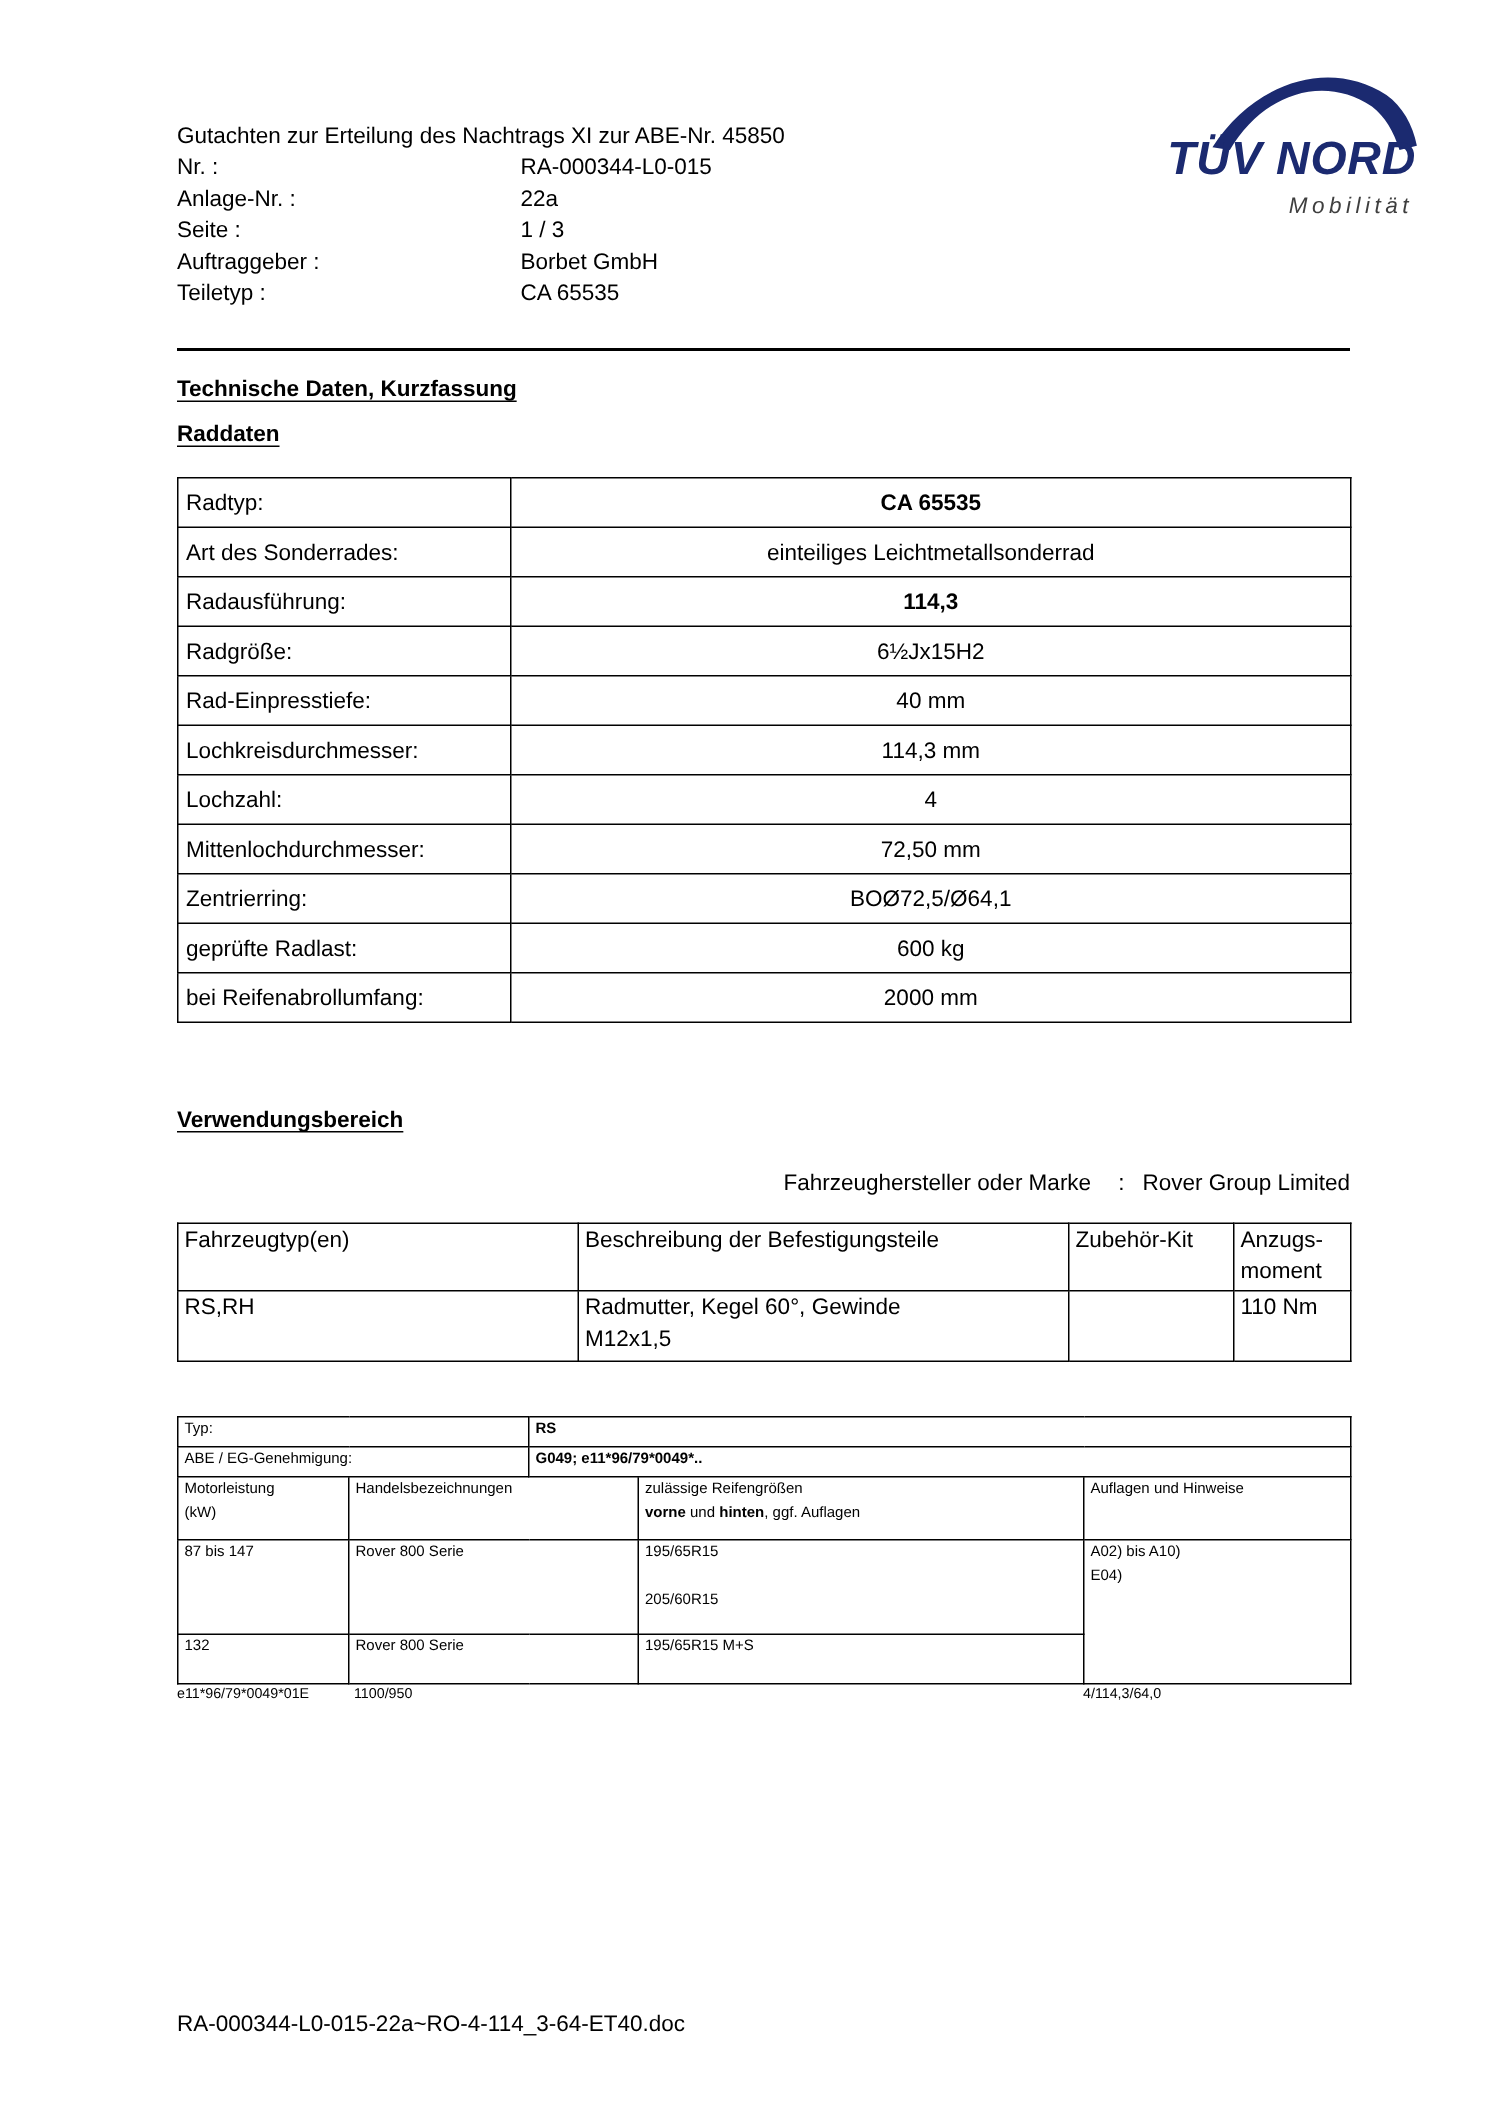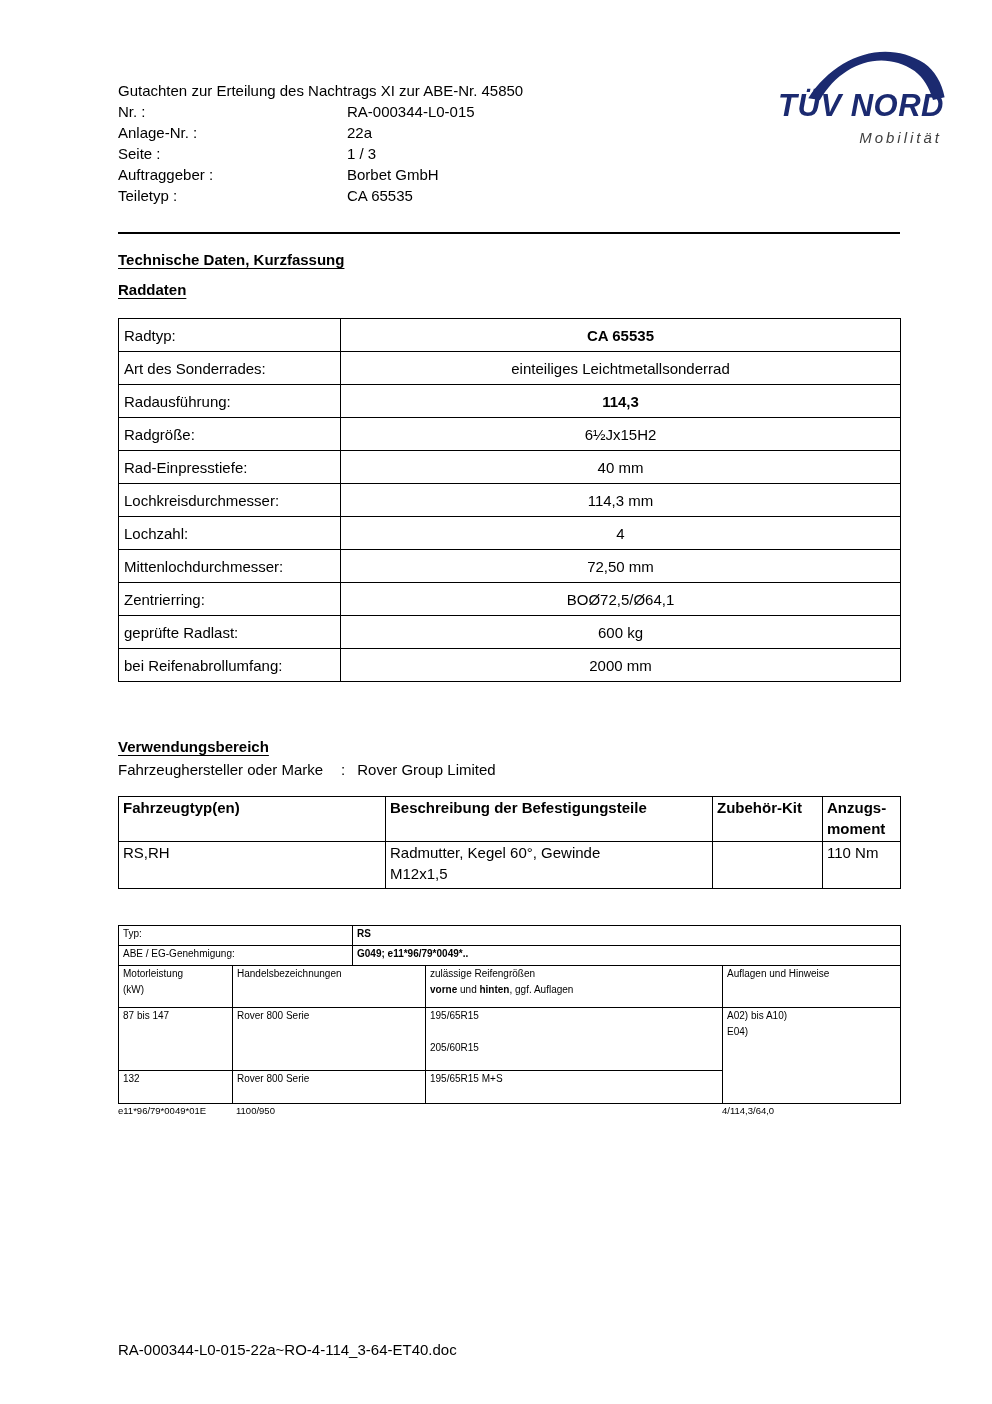--- a/index.html
+++ b/index.html
@@ -42,31 +42,31 @@
   .h-rad  { margin-top: 13px; }
   .h-verw { margin-top: 56px; }
   
   table { border-collapse: collapse; table-layout: fixed; }
   table.rd { width: 782px; margin-top: 20px; }
   table.rd td { border: 1px solid #000; height: 33px; padding: 0 5px; font-size: 15px; }
   td.rd-l { width: 222px; text-align: left; }
   td.rd-v { text-align: center; }
   .b { font-weight: bold; }
   
-  .mfr-line { margin-top: 6px; }
+  .mfr-line { margin-top: 25px; text-align: right; }
   .mfr-sep { margin-left: 18px; }
   .mfr-val { margin-left: 12px; }
   
   table.rb { width: 782px; margin-top: 18px; }
   table.rb td {
     border: 1px solid #000; padding: 0 4px 2px 4px; vertical-align: top;
     white-space: pre-line; font-size: 15px; line-height: 21px;
   }
   tr.rb-title td { height: 21px; }
-  tr.rb-head td { height: 43px; font-weight: bold; }
+  tr.rb-head td { height: 43px; }
   tr.rb-data td { height: 47px; }
   
   table.tt { width: 782px; margin-top: 36px; font-size: 10px; }
   table.tt td {
     border: 1px solid #000; padding: 0 4px 1px 4px; vertical-align: top;
     white-space: pre-line; line-height: 16px;
   }
   tr.tt-kv td { height: 20px; }
   tr.tt-head td { height: 42px; }
   tr.tt-r1 td { height: 63px; }

